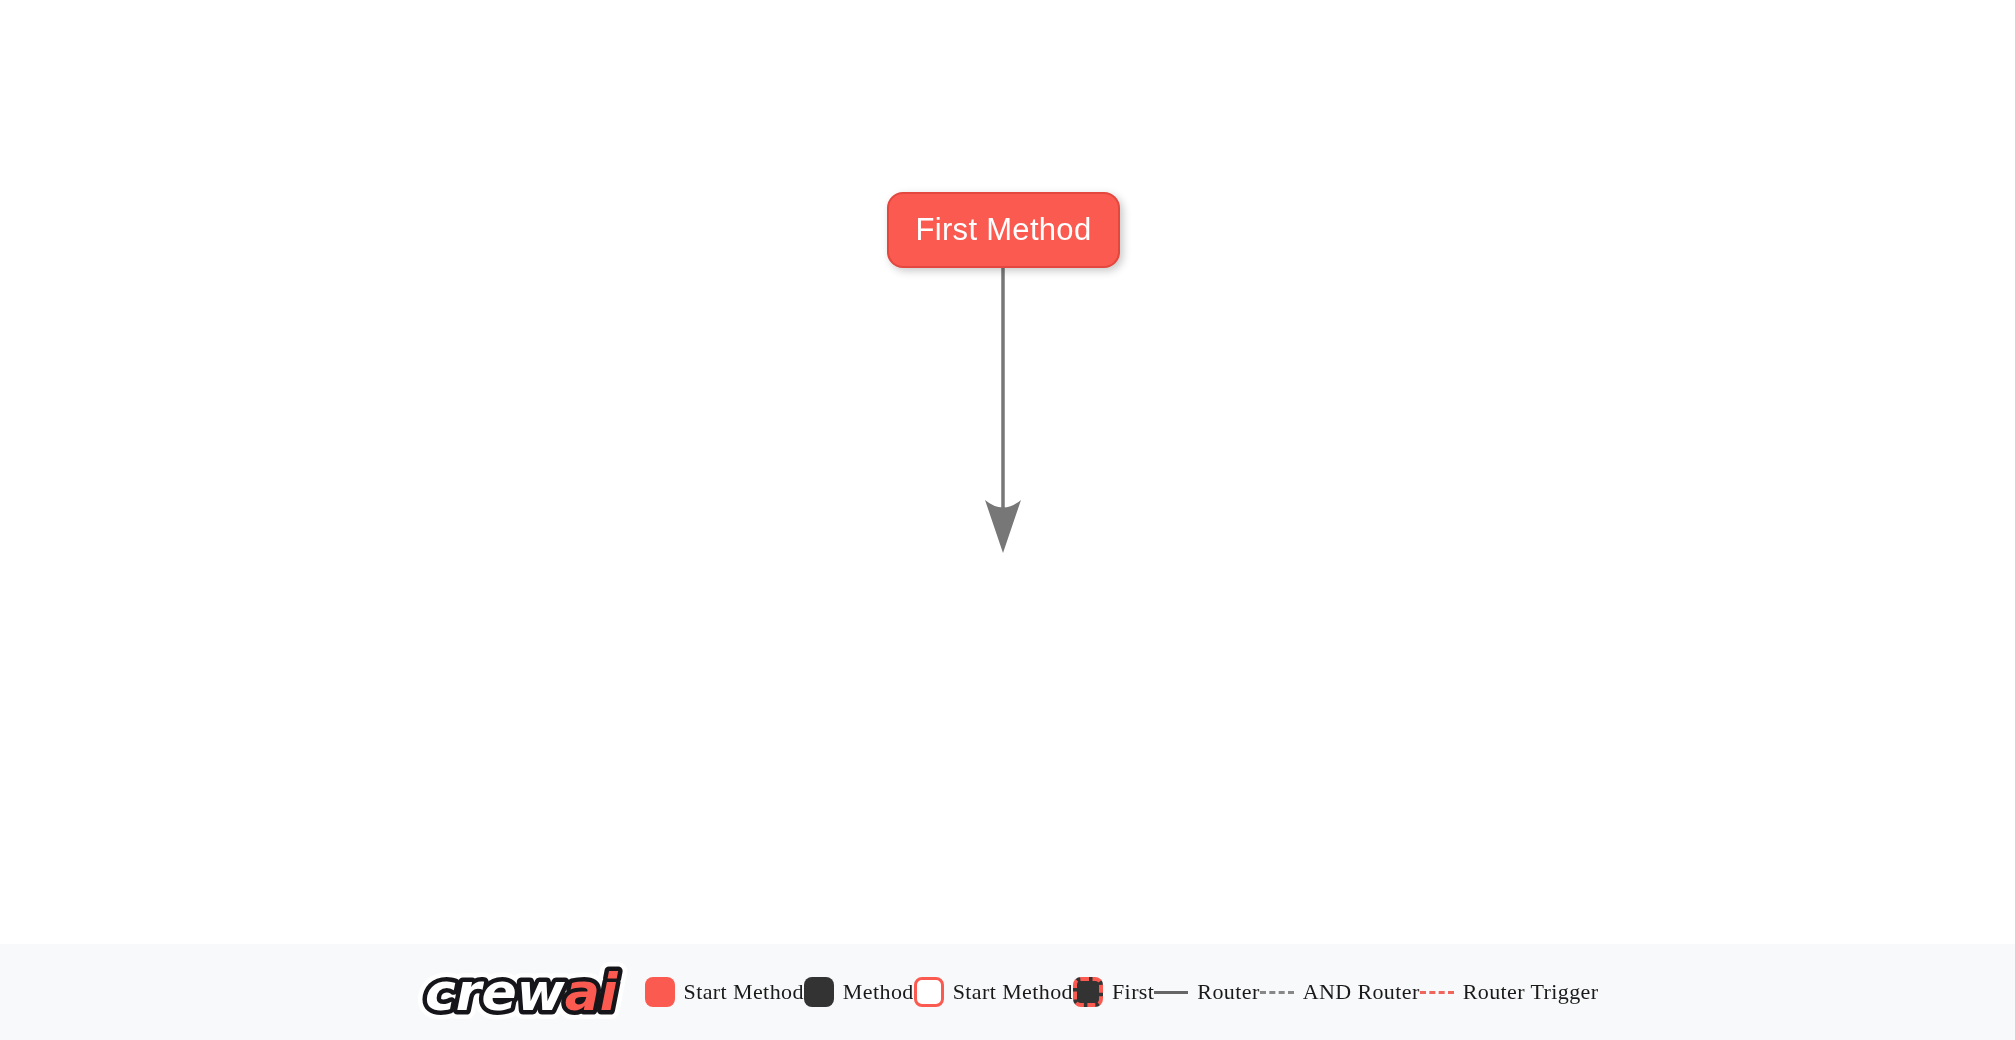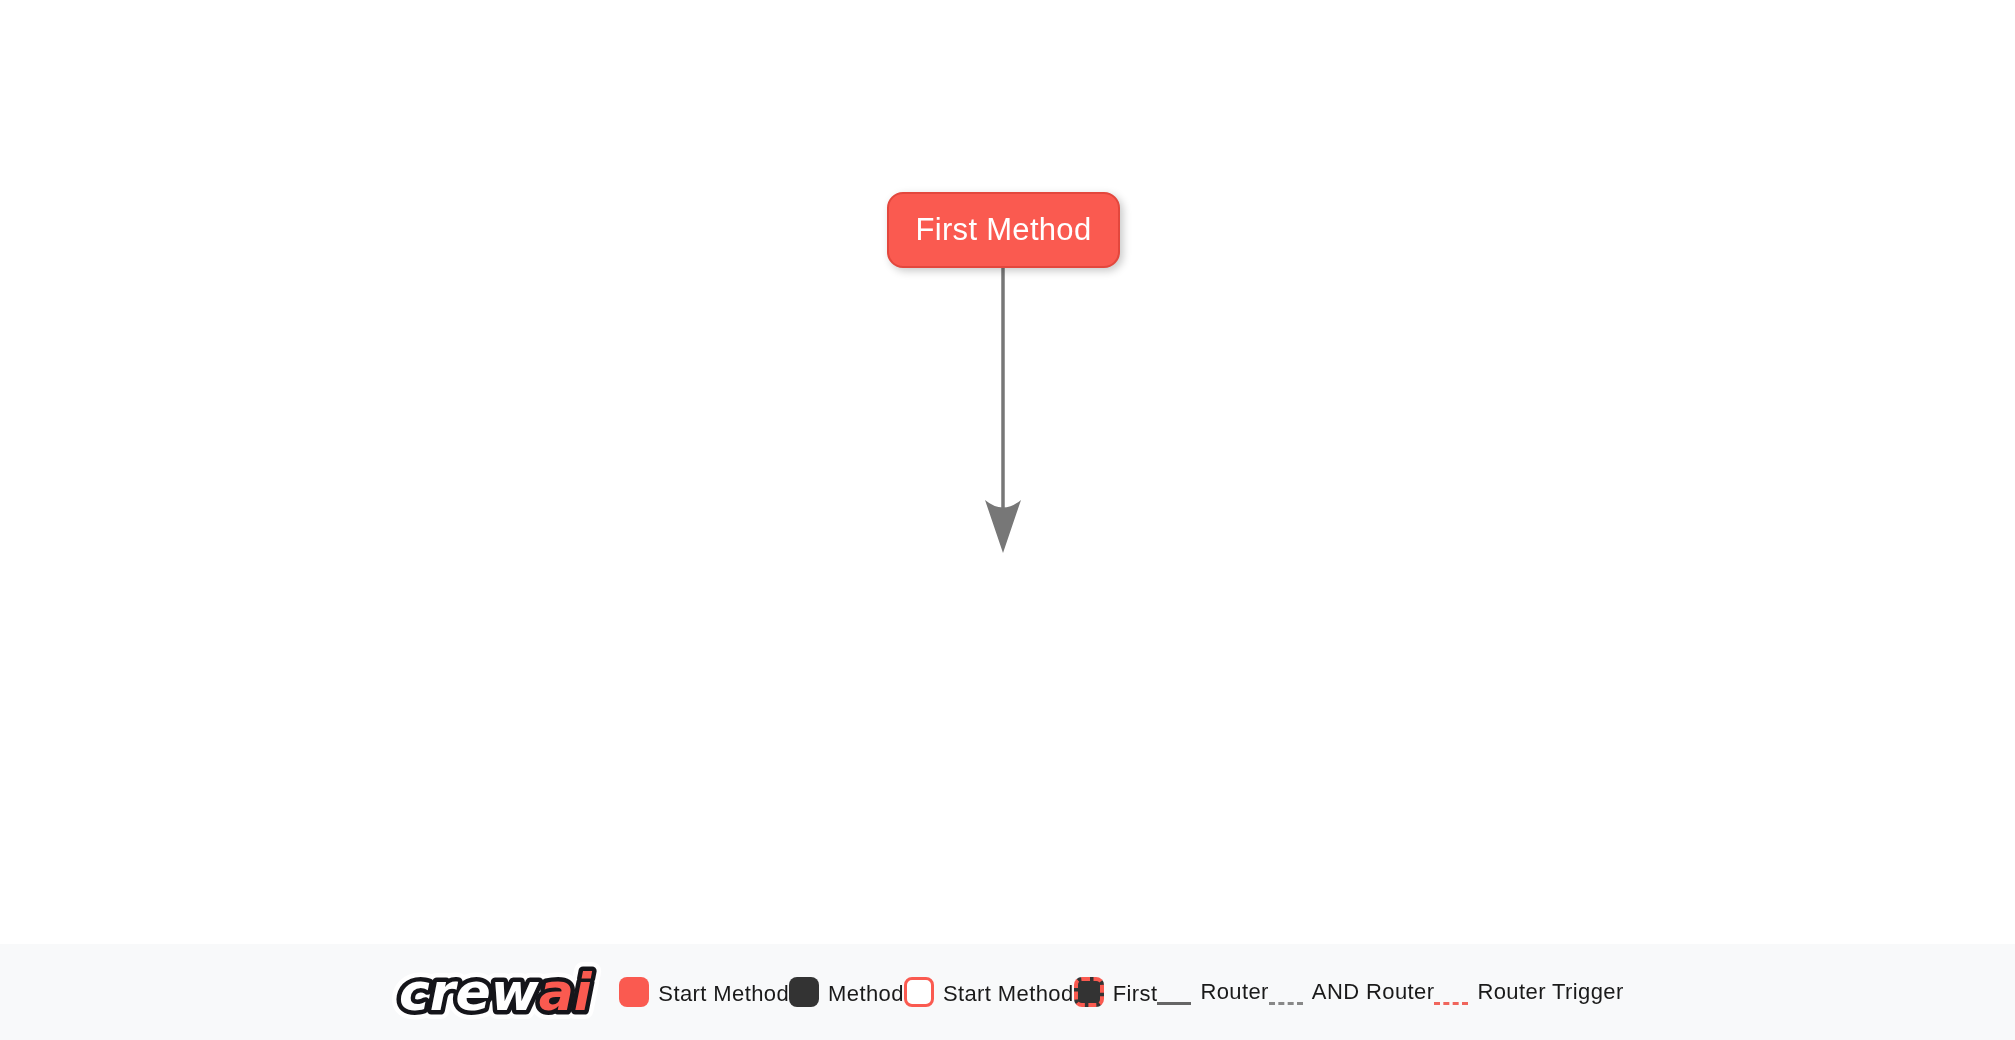--- a/index.html
+++ b/index.html
@@ -45,23 +45,24 @@
     border:2px solid var(--dark-border);
   }
   
   .legend-bar{
     position:absolute;left:0;top:944px;width:2015px;height:96px;
     background:var(--legend-bg);
     display:flex;align-items:center;justify-content:center;
   }
   .logo{margin-right:10px;height:70px;display:flex;align-items:center;}
   .legend-item{
-    display:flex;align-items:flex-end;gap:9px;
+    display:flex;align-items:center;gap:9px;
     font-size:22px;letter-spacing:0.4px;color:var(--legend-text);
     white-space:nowrap;
+    font-family:Liberation Serif, serif;
   }
   .swatch{width:30px;height:30px;border-radius:8px;flex:0 0 auto;}
   .swatch-start{background:var(--red);}
   .swatch-method{background:var(--dark);}
   .swatch-crew{background:#ffffff;border:3px solid var(--red);}
   .swatch-router{background:var(--dark);border:4px dashed var(--red);}
   .line-swatch{width:34px;height:0;flex:0 0 auto;}
   .line-solid{border-top:3px solid #666666;}
   .line-dashed{border-top:3px dashed #888888;}
   .line-dashed-red{border-top:3px dashed #F0655C;}

